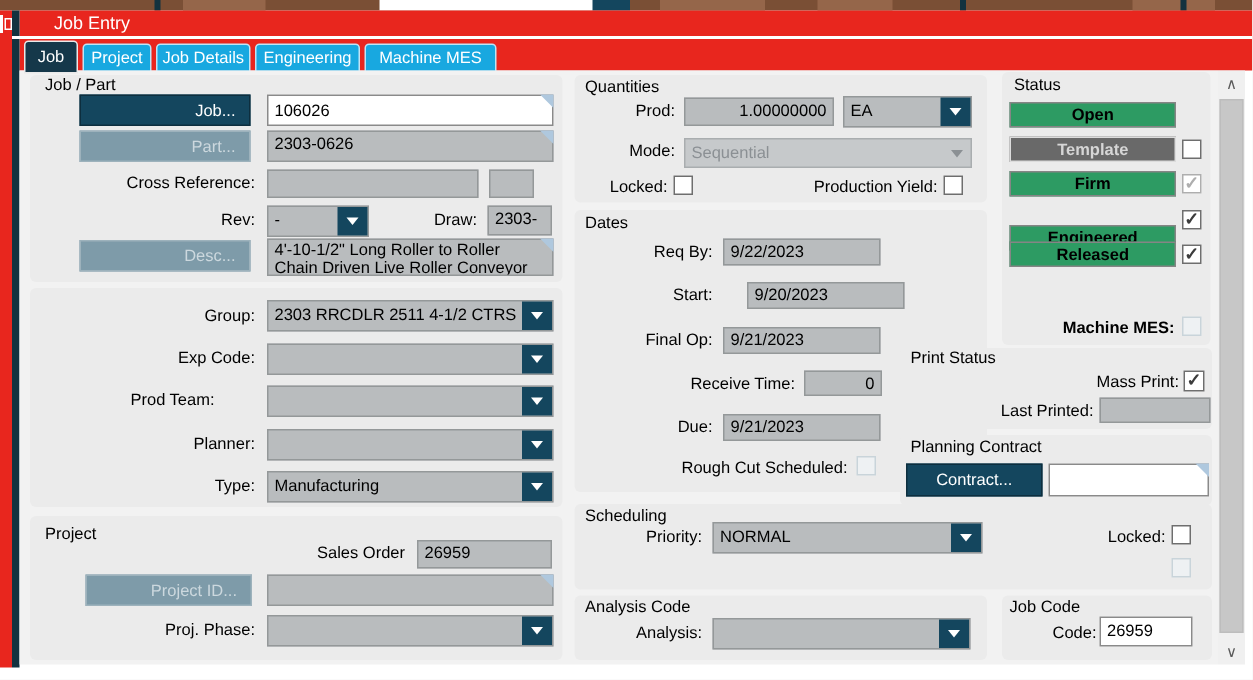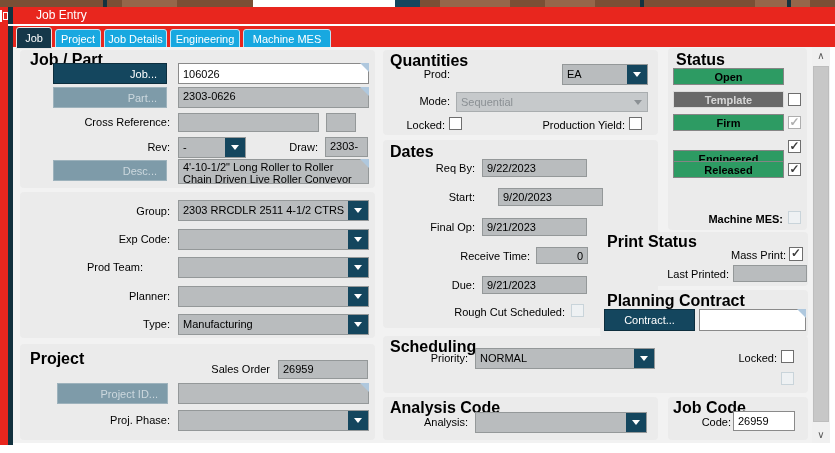--- a/index.html
+++ b/index.html
@@ -22,21 +22,21 @@
 
   
   .tab{position:absolute;display:flex;align-items:center;justify-content:center;
        font-size:11px;color:#fff;border-radius:3px 3px 0 0;box-sizing:border-box;cursor:default;}
   .tab-active{background:#15384a;border:1px solid #e9e9e9;z-index:3;}
   .tab-idle{background:#18a8e0;border:1px solid #bfe4f5;}
 
   
   .content-bg{position:absolute;left:13px;top:47px;width:799px;height:396px;background:#f2f2f2;}
   .panel{position:absolute;background:#ebebeb;border-radius:4px;}
-  .hdr{position:absolute;font-size:16px;font-weight:bold;color:#000;white-space:nowrap;z-index:2;}
+  .hdr{position:absolute;font-size:11px;font-weight:normal;color:#000;white-space:nowrap;z-index:2;}
   .lbl{position:absolute;font-size:11px;color:#000;text-align:right;line-height:13px;white-space:nowrap;z-index:2;}
 
   .fieldro{position:absolute;background:#b9bcbe;border:1px solid #949899;box-sizing:border-box;
            font-size:11px;color:#000;padding:2px 4px;overflow:hidden;white-space:nowrap;z-index:2;}
   .fieldro.ralign{text-align:right;}
   .fieldwhite{position:absolute;background:#fff;border:1px solid #8a8a8a;box-sizing:border-box;
            font-size:11px;color:#000;padding:2px 4px;font-family:inherit;z-index:2;}
   input.fieldwhite{outline:none;}
   .multiline{white-space:normal;line-height:12px;padding-top:1px;}
 
@@ -191,20 +191,21 @@
   <div class="lbl" style="left:60px;top:414px;width:110px;">Proj. Phase:</div>
   <div class="dd" style="left:178px;top:410px;width:191px;height:21px;">
     <span class="val"></span>
     <span class="arr"></span>
   </div>
 
   <div class="panel" style="left:383px;top:50px;width:275px;height:85px;"></div>
   <div class="hdr" style="left:390px;top:52px;">Quantities</div>
 
   <div class="lbl" style="left:390px;top:68px;width:60px;">Prod:</div>
+  <div class="fieldro ralign" style="left:456px;top:65px;width:100px;height:19px;">1.00000000</div>
   <div class="dd" style="left:562px;top:64px;width:86px;height:21px;">
     <span class="val">EA</span>
     <span class="arr"></span>
   </div>
 
   <div class="lbl" style="left:390px;top:95px;width:60px;">Mode:</div>
   <div class="dd dd-dis" style="left:456px;top:92px;width:192px;height:20px;">
     <span class="val">Sequential</span>
     <span class="arr2"></span>
   </div>

